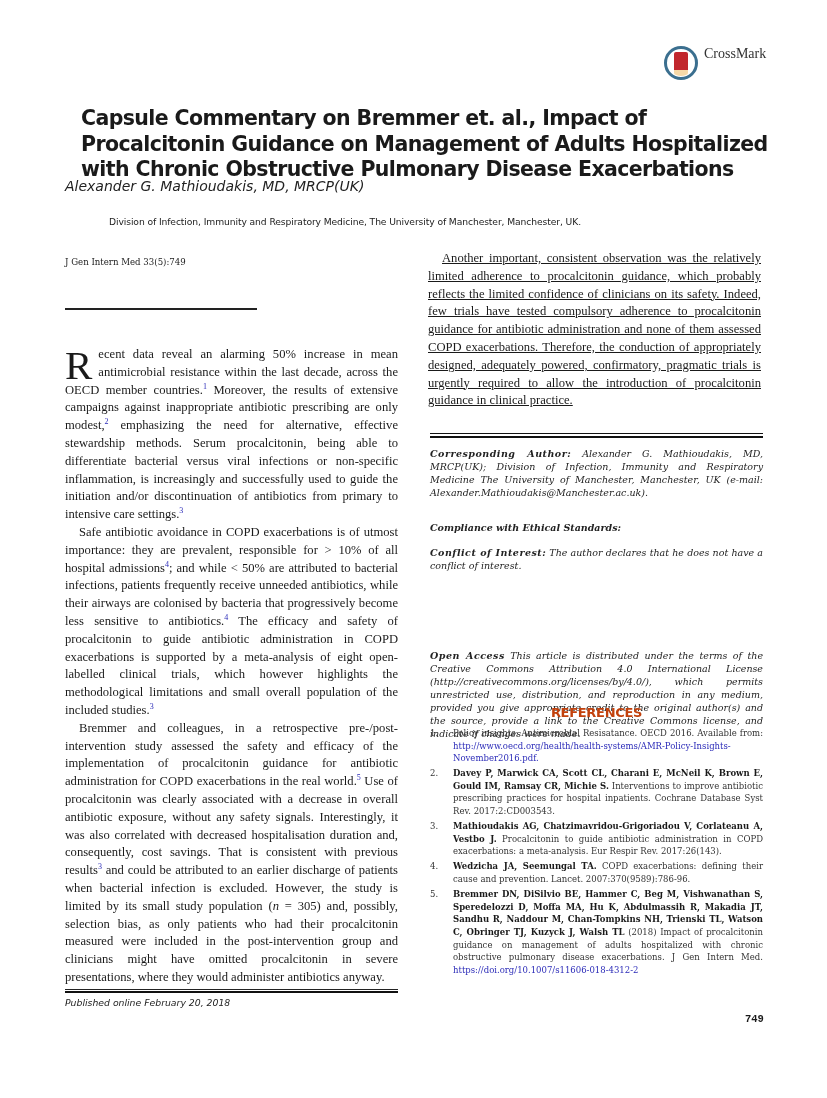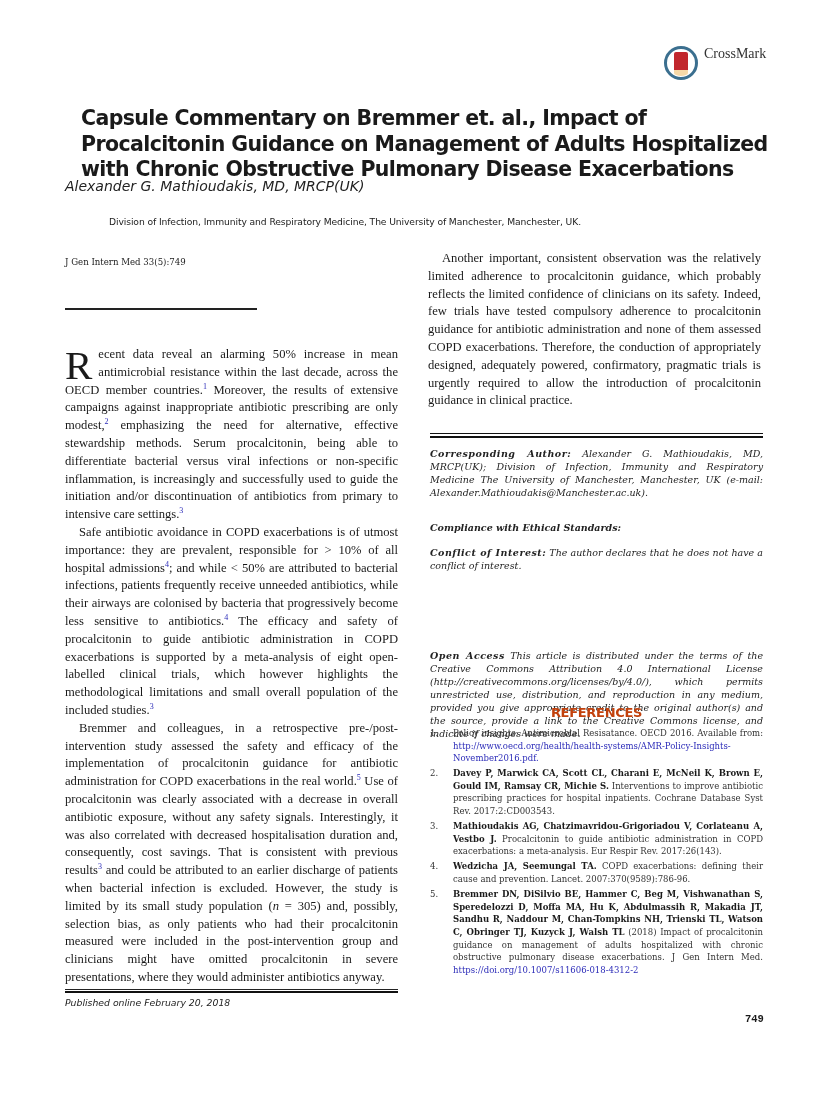--- a/index.html
+++ b/index.html
@@ -13,21 +13,21 @@
 
   #title { position: absolute; left: 65px; top: 90px; width: 700px; font-family: "DejaVu Sans", sans-serif; font-weight: bold; font-size: 20.5px; line-height: 25.5px; letter-spacing: -0.6px; color: #1a1a1a; margin: 16px; }
   #author { position: absolute; left: 65px; top: 178px; font-family: "DejaVu Sans", sans-serif; font-style: italic; font-size: 14px; color: #222; }
   #affiliation { position: absolute; left: 65px; top: 216px; font-family: "DejaVu Sans", sans-serif; font-size: 9.2px; color: #222; letter-spacing: -0.1px; margin-left: 44px; }
 
   #citation { position: absolute; left: 65px; top: 256px; font-family: "DejaVu Serif", serif; font-size: 8.6px; line-height: 13px; color: #222; }
   #citation-rule { position: absolute; left: 65px; top: 308px; width: 192px; height: 1.5px; background: #222; }
 
   .col { position: absolute; font-family: "Liberation Serif", serif; font-size: 12.6px; line-height: 17.8px; text-align: justify; color: #1a1a1a; }
   #left-col { left: 65px; top: 346px; width: 333px; }
-  #right-col { left: 428px; top: 250px; width: 333px; }
+  #right-col { left: 428px; top: 250px; width: 333px; text-decoration: underline; }
   .col p { margin: 0; text-indent: 14px; }
   .col p.first { text-indent: 0; }
   .dropcap { float: left; font-size: 41px; line-height: 32px; margin: 3px 6px 0 0; font-family: "Liberation Serif", serif; }
   sup.ref { color: #2b2bb8; font-size: 8px; line-height: 0; vertical-align: super; }
 
   #left-bottom-rule { position: absolute; left: 65px; top: 989px; width: 333px; height: 4px; border-top: 1px solid #222; border-bottom: 2px solid #111; box-sizing: border-box; }
   #published { position: absolute; left: 65px; top: 997px; font-family: "DejaVu Sans", sans-serif; font-style: italic; font-size: 9.3px; color: #222; }
 
   #right-rule { position: absolute; left: 430px; top: 433px; width: 333px; height: 5px; border-top: 1.5px solid #111; border-bottom: 2.5px solid #111; box-sizing: border-box; }
 

